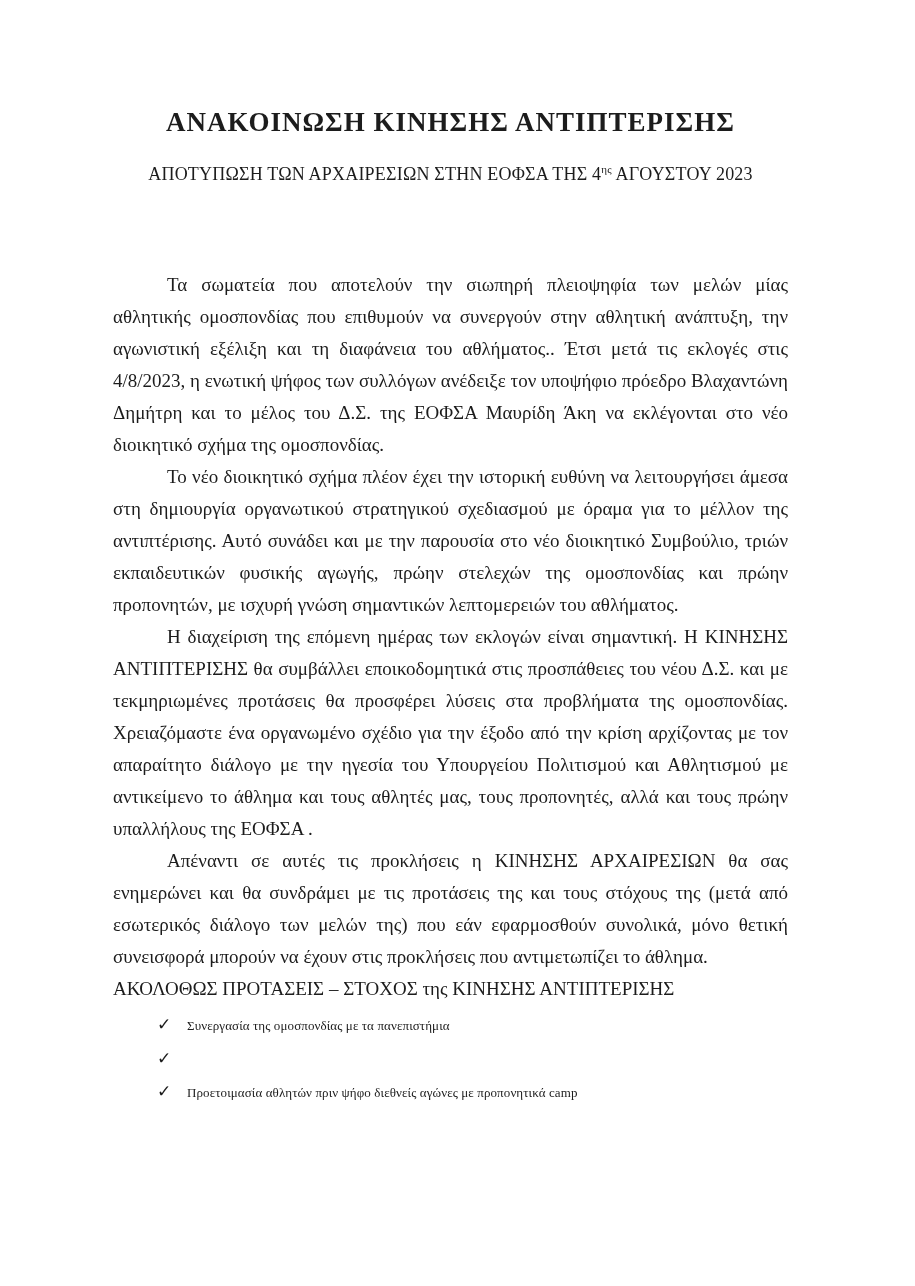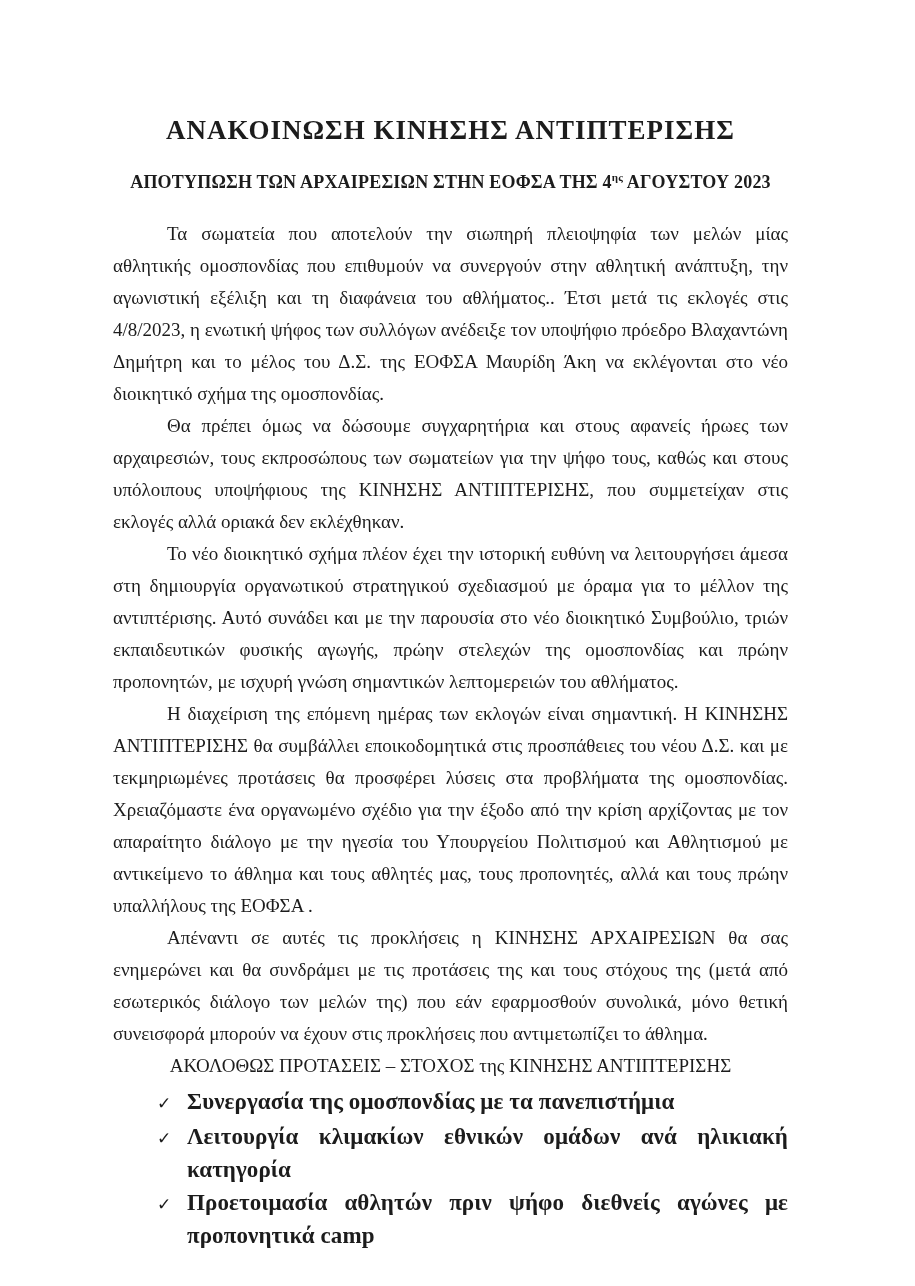--- a/index.html
+++ b/index.html
@@ -12,111 +12,109 @@
     width: 915px;
     height: 1286px;
     background: #ffffff;
     box-sizing: border-box;
     padding: 102px 127px 0 113px;
     font-family: "Liberation Serif", "DejaVu Serif", serif;
     color: #1c1c1c;
     overflow: hidden;
   }
   .doc-title {
-    margin: 12px;
+    margin: 4px;
     font-size: 27px;
     font-weight: bold;
     text-align: center;
     letter-spacing: 1px;
     line-height: 1.2;
   }
   .doc-subtitle {
     margin: 26px 0 4px 0;
     font-size: 18px;
-    font-weight: bold;
+    font-weight: normal;
     text-align: center;
     line-height: 1.2;
     letter-spacing: 0.2px;
   }
   .doc-subtitle sup {
     font-size: 11px;
     line-height: 0;
   }
   .body-text {
-    margin-top: 24px;
+    margin-top: 83px;
     font-size: 19px;
     line-height: 32px;
     text-align: justify;
   }
   .para {
     margin: 0;
     text-indent: 54px;
   }
   .proposals-heading {
     margin: 0;
     font-size: 19px;
     font-weight: normal;
-    text-align: center;
+    text-align: left;
     line-height: 32px;
   }
   .bullets {
     margin-top: 3px;
   }
   .bullet-row {
     display: flex;
     align-items: baseline;
     margin: 0 0 0 44px;
     line-height: 33px;
   }
   .check {
     width: 30px;
     flex: 0 0 30px;
     font-size: 17px;
     font-family: "DejaVu Sans", sans-serif;
     color: #1c1c1c;
   }
   .bullet-text {
-    font-size: 23px;
-    font-weight: bold;
+    font-size: 13px;
+    font-weight: normal;
     letter-spacing: 0.1px;
   }
 </style>
 </head>
 <body>
 
 <div class="page">
 
   <h1 class="doc-title">ΑΝΑΚΟΙΝΩΣΗ ΚΙΝΗΣΗΣ ΑΝΤΙΠΤΕΡΙΣΗΣ</h1>
 
   <h2 class="doc-subtitle"><span>ΑΠΟΤΥΠΩΣΗ ΤΩΝ ΑΡΧΑΙΡΕΣΙΩΝ ΣΤΗΝ ΕΟΦΣΑ ΤΗΣ 4</span><sup>ης</sup><span> ΑΓΟΥΣΤΟΥ 2023</span></h2>
 
   <div class="body-text">
 
     <p class="para">Τα σωματεία που αποτελούν την σιωπηρή πλειοψηφία των μελών μίας αθλητικής ομοσπονδίας που επιθυμούν να συνεργούν στην αθλητική ανάπτυξη,  την αγωνιστική εξέλιξη και τη διαφάνεια του αθλήματος.. Έτσι μετά τις εκλογές στις 4/8/2023, η ενωτική ψήφος των συλλόγων ανέδειξε τον υποψήφιο πρόεδρο Βλαχαντώνη Δημήτρη και το μέλος του Δ.Σ. της ΕΟΦΣΑ Μαυρίδη Άκη να εκλέγονται στο νέο διοικητικό σχήμα της ομοσπονδίας.</p>
 
-    <p class="para">Θα πρέπει όμως να δώσουμε συγχαρητήρια και στους αφανείς ήρωες των αρχαιρεσιών, τους εκπροσώπους των σωματείων για την ψήφο τους, καθώς και στους υπόλοιπους υποψήφιους της ΚΙΝΗΣΗΣ ΑΝΤΙΠΤΕΡΙΣΗΣ, που συμμετείχαν στις εκλογές αλλά οριακά δεν εκλέχθηκαν.</p>
 
     <p class="para">Το νέο διοικητικό σχήμα πλέον έχει την ιστορική ευθύνη να λειτουργήσει άμεσα στη δημιουργία οργανωτικού στρατηγικού σχεδιασμού με όραμα για το μέλλον της αντιπτέρισης. Αυτό συνάδει και με την παρουσία στο νέο διοικητικό Συμβούλιο, τριών εκπαιδευτικών φυσικής αγωγής, πρώην στελεχών της ομοσπονδίας και πρώην προπονητών, με ισχυρή γνώση σημαντικών λεπτομερειών του αθλήματος.</p>
 
     <p class="para">Η διαχείριση της επόμενη ημέρας των εκλογών είναι σημαντική. Η ΚΙΝΗΣΗΣ ΑΝΤΙΠΤΕΡΙΣΗΣ θα συμβάλλει εποικοδομητικά στις προσπάθειες του νέου Δ.Σ. και με τεκμηριωμένες προτάσεις θα προσφέρει λύσεις στα προβλήματα της ομοσπονδίας. Χρειαζόμαστε ένα οργανωμένο σχέδιο για την έξοδο από την κρίση αρχίζοντας με τον απαραίτητο διάλογο με την ηγεσία του Υπουργείου Πολιτισμού και Αθλητισμού με αντικείμενο το άθλημα  και τους αθλητές μας, τους προπονητές, αλλά και τους πρώην υπαλλήλους της ΕΟΦΣΑ .</p>
 
     <p class="para">Απέναντι σε αυτές τις προκλήσεις η ΚΙΝΗΣΗΣ ΑΡΧΑΙΡΕΣΙΩΝ θα σας ενημερώνει και θα συνδράμει με τις προτάσεις της και τους στόχους της (μετά από εσωτερικός διάλογο των μελών της)  που εάν εφαρμοσθούν συνολικά, μόνο θετική συνεισφορά μπορούν να έχουν στις προκλήσεις που αντιμετωπίζει το άθλημα.</p>
 
     <p class="proposals-heading">ΑΚΟΛΟΘΩΣ ΠΡΟΤΑΣΕΙΣ – ΣΤΟΧΟΣ της ΚΙΝΗΣΗΣ ΑΝΤΙΠΤΕΡΙΣΗΣ</p>
 
     <div class="bullets">
 
       <div class="bullet-row">
         <span class="check">✓</span>
         <span class="bullet-text">Συνεργασία της ομοσπονδίας με τα πανεπιστήμια</span>
       </div>
 
       <div class="bullet-row">
         <span class="check">✓</span>
-        <span class="bullet-text">Λειτουργία κλιμακίων εθνικών ομάδων ανά ηλικιακή κατηγορία</span>
       </div>
 
       <div class="bullet-row">
         <span class="check">✓</span>
         <span class="bullet-text">Προετοιμασία αθλητών πριν ψήφο διεθνείς αγώνες με προπονητικά camp</span>
       </div>
 
     </div>
   </div>
 </div>

